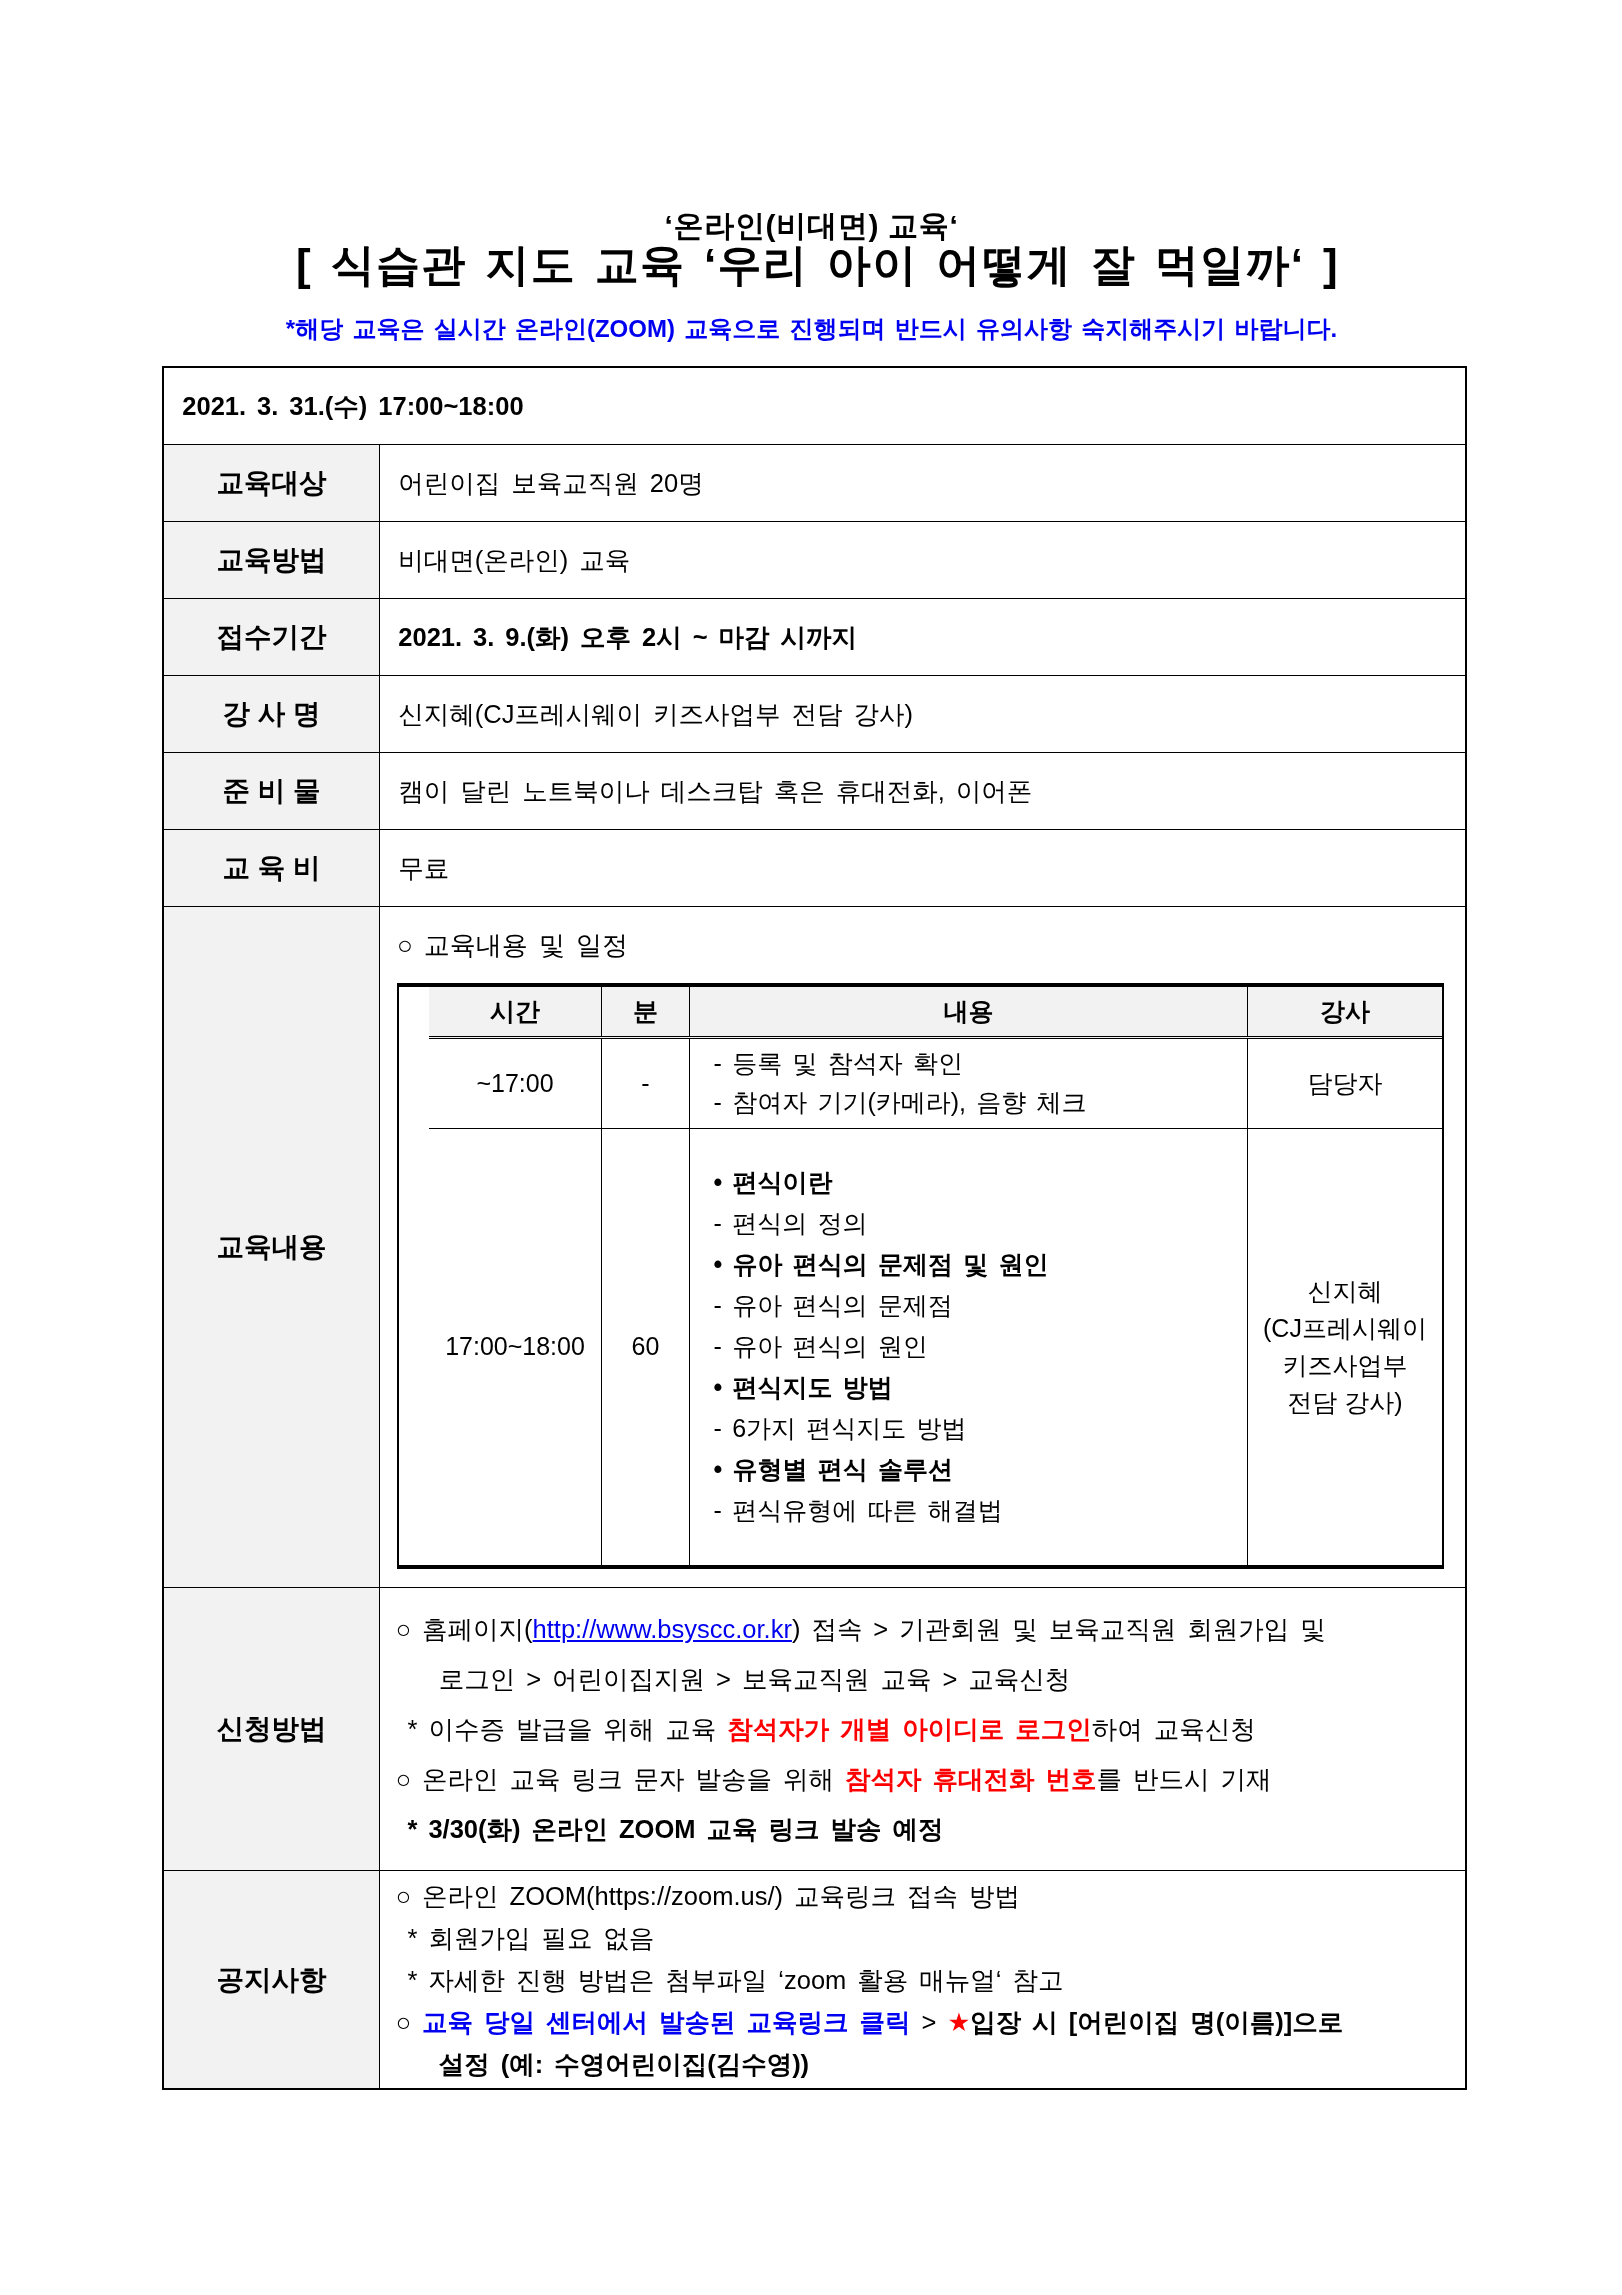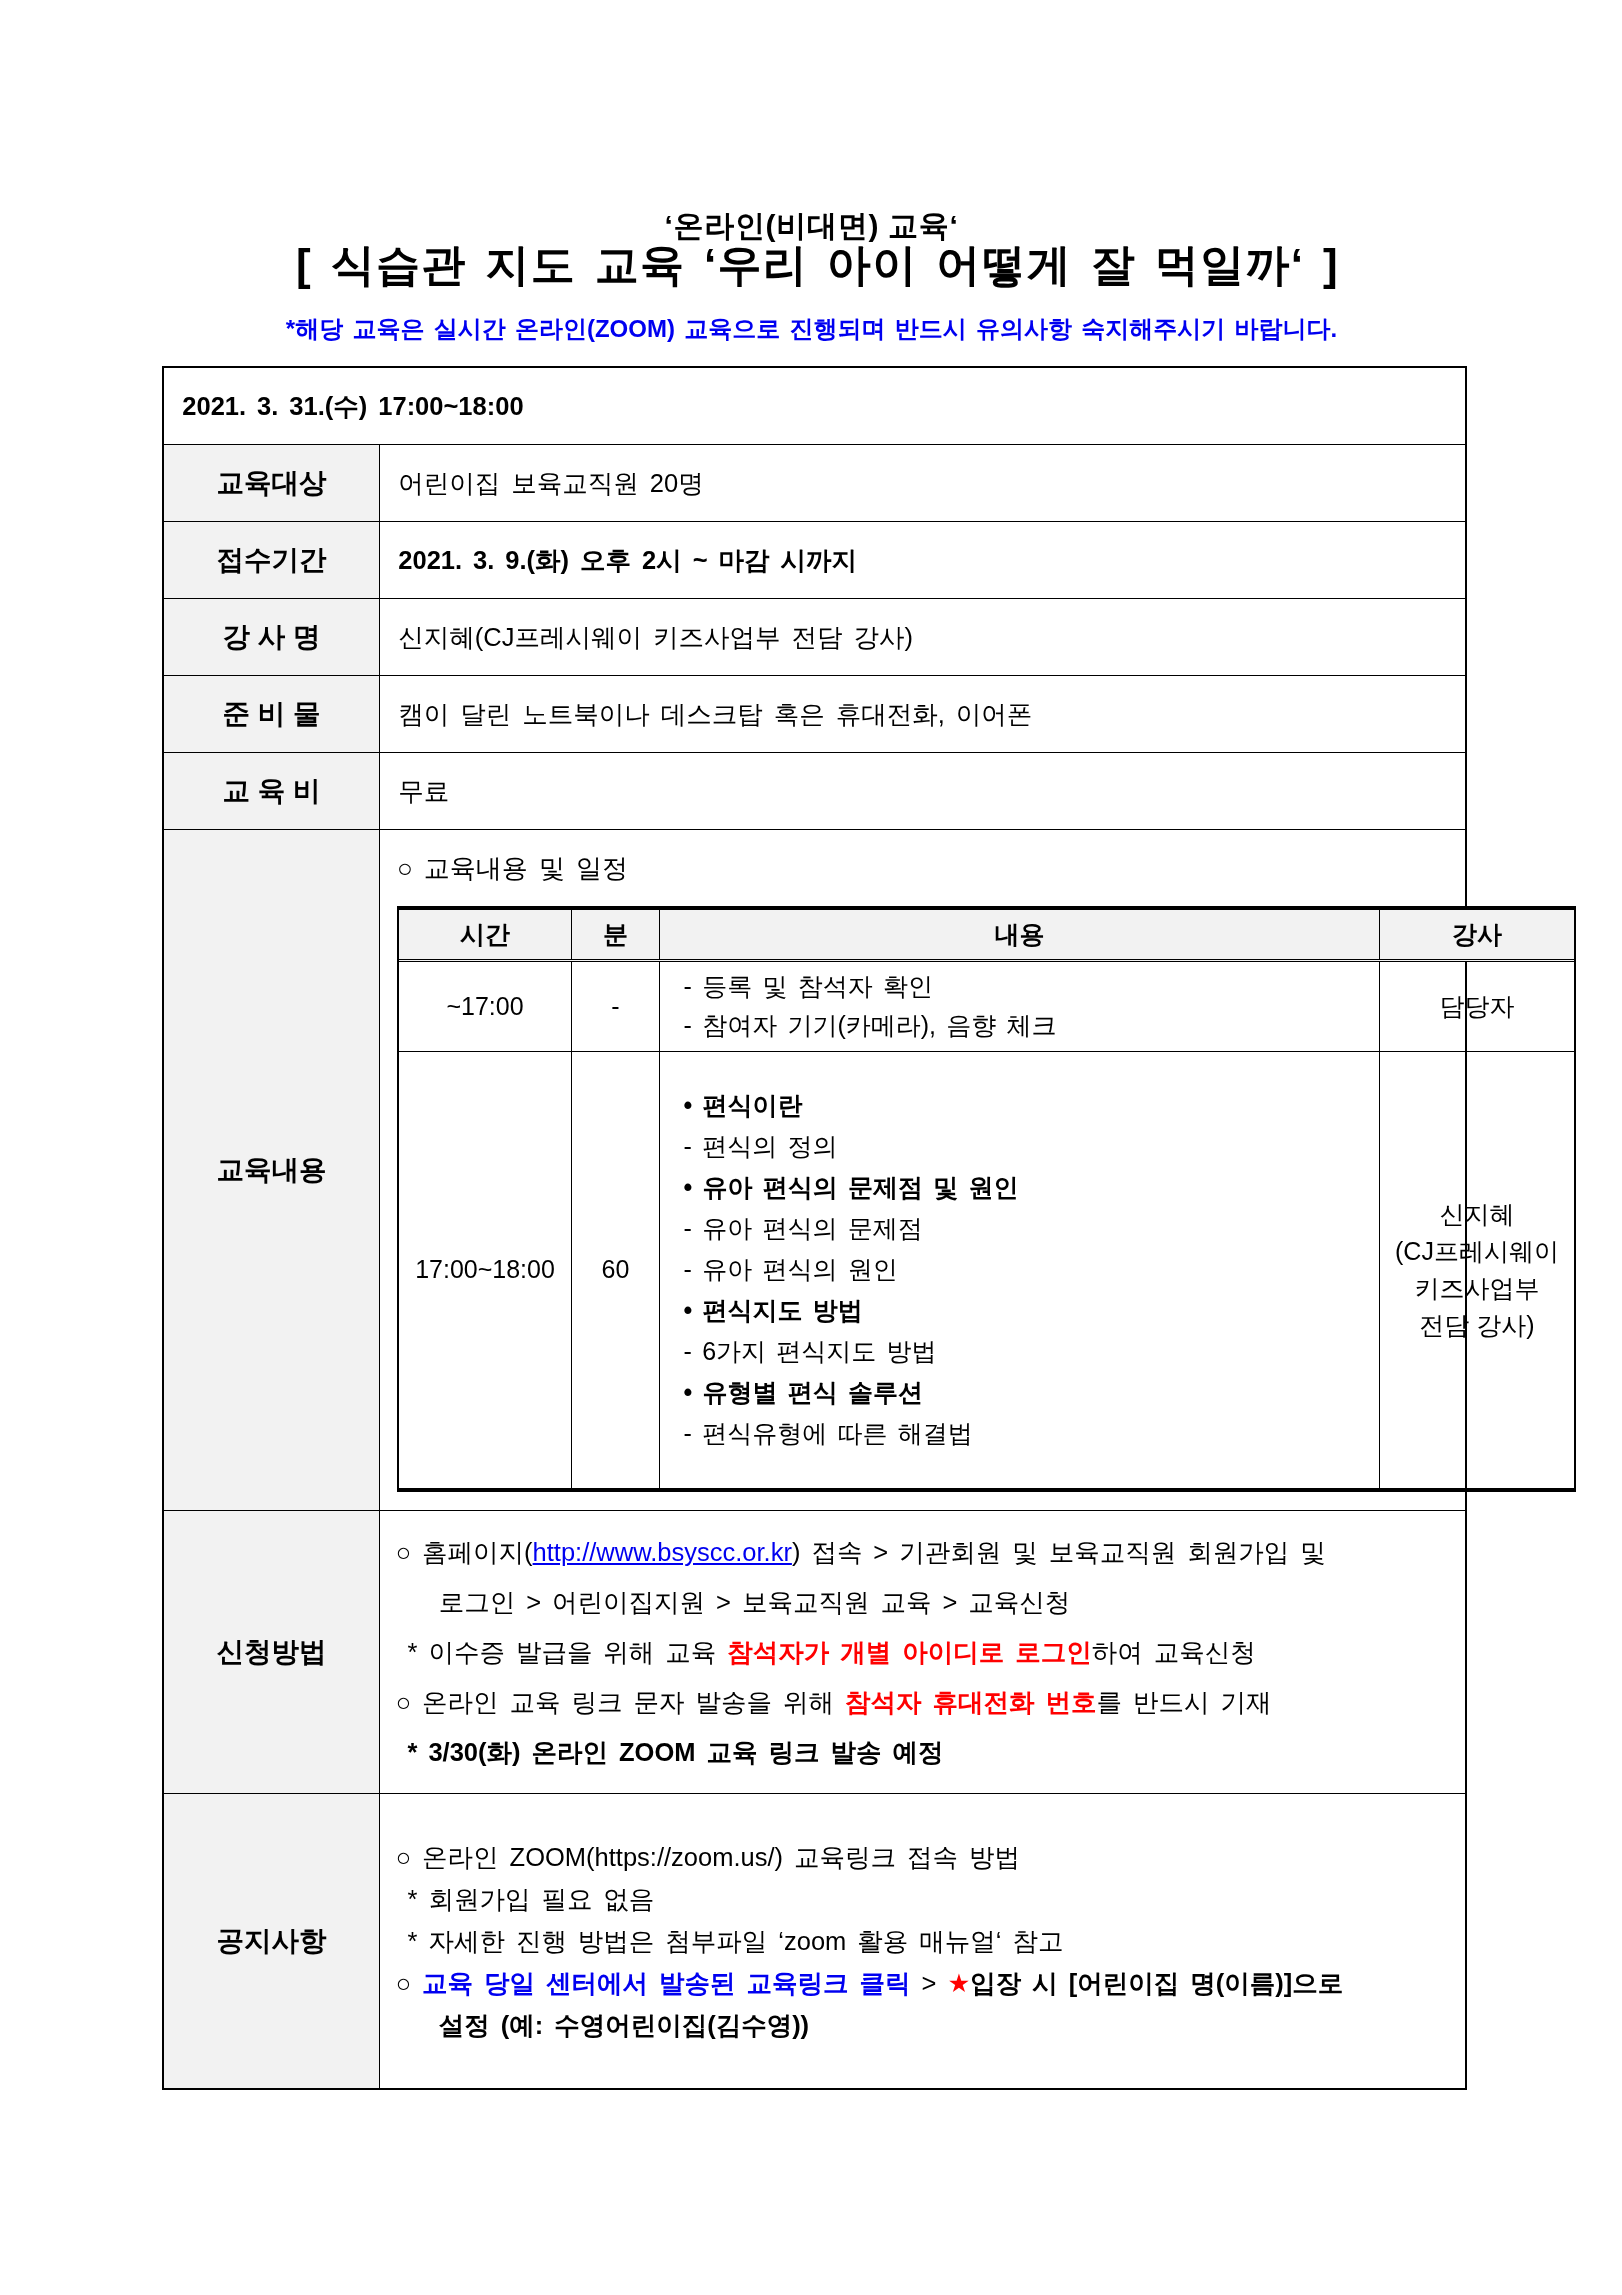--- a/index.html
+++ b/index.html
@@ -26,23 +26,23 @@
   .label-cell{width:216px;min-width:216px;background:#f2f2f2;border-right:1.3px solid #000;
     display:flex;align-items:center;justify-content:center;
     font-size:27.5px;font-weight:700;box-sizing:border-box;text-align:center;}
   .value-cell{flex:1;display:flex;flex-direction:column;justify-content:center;
     padding-left:18.3px;font-size:25.5px;word-spacing:3.9px;box-sizing:border-box;min-width:0;}
   
   .content-cell{flex:1;display:flex;flex-direction:column;justify-content:flex-start;
     padding-left:17px;box-sizing:border-box;}
   .content-heading{font-size:26px;margin-top:21px;word-spacing:3.9px;}
   
-  .schedule{margin:19.6px 0 0 0;width:1179px;border:2px solid #000;
+  .schedule{margin:19.6px 0 0 0;width:1047px;border:2px solid #000;
     border-top-width:4.6px;border-bottom-width:4.6px;box-sizing:border-box;
-    display:flex;flex-direction:column;height:586px;}
+    display:flex;flex-direction:column;height:586px;padding-left:30px;}
   .s-header{display:flex;background:#f2f2f2;border-bottom:3.9px double #000;height:52px;
     font-weight:700;font-size:26px;box-sizing:border-box;}
   .s-header .s-cell{display:flex;align-items:center;justify-content:center;}
   .s-row{display:flex;border-bottom:1.3px solid #000;box-sizing:border-box;}
   .s-row:last-child{border-bottom:none;}
   .s-row1{height:90px;}
   .s-row2{flex:1;}
   .s-cell{box-sizing:border-box;min-width:0;}
   .c-time{width:173px;border-right:1.3px solid #000;display:flex;align-items:center;
     justify-content:center;font-size:25px;}
@@ -81,20 +81,26 @@
 
     <div class="row row-basic">
       <div class="value-cell">
           <div><span class="run-b">2021. 3. 31.(수)  17:00~18:00</span></div>
         </div>
     </div>
     <div class="row row-basic">
       <div class="label-cell">교육대상</div>
       <div class="value-cell">
           <div><span>어린이집 보육교직원 20명</span></div>
+        </div>
+    </div>
+    <div class="row row-basic">
+      <div class="label-cell">교육방법</div>
+      <div class="value-cell">
+          <div><span>비대면(온라인) 교육</span></div>
         </div>
     </div>
     <div class="row row-basic">
       <div class="label-cell">접수기간</div>
       <div class="value-cell">
           <div><span class="run-b">2021. 3. 9.(화) 오후 2시 ~ 마감 시까지</span></div>
         </div>
     </div>
     <div class="row row-basic">
       <div class="label-cell">강 사 명</div>

